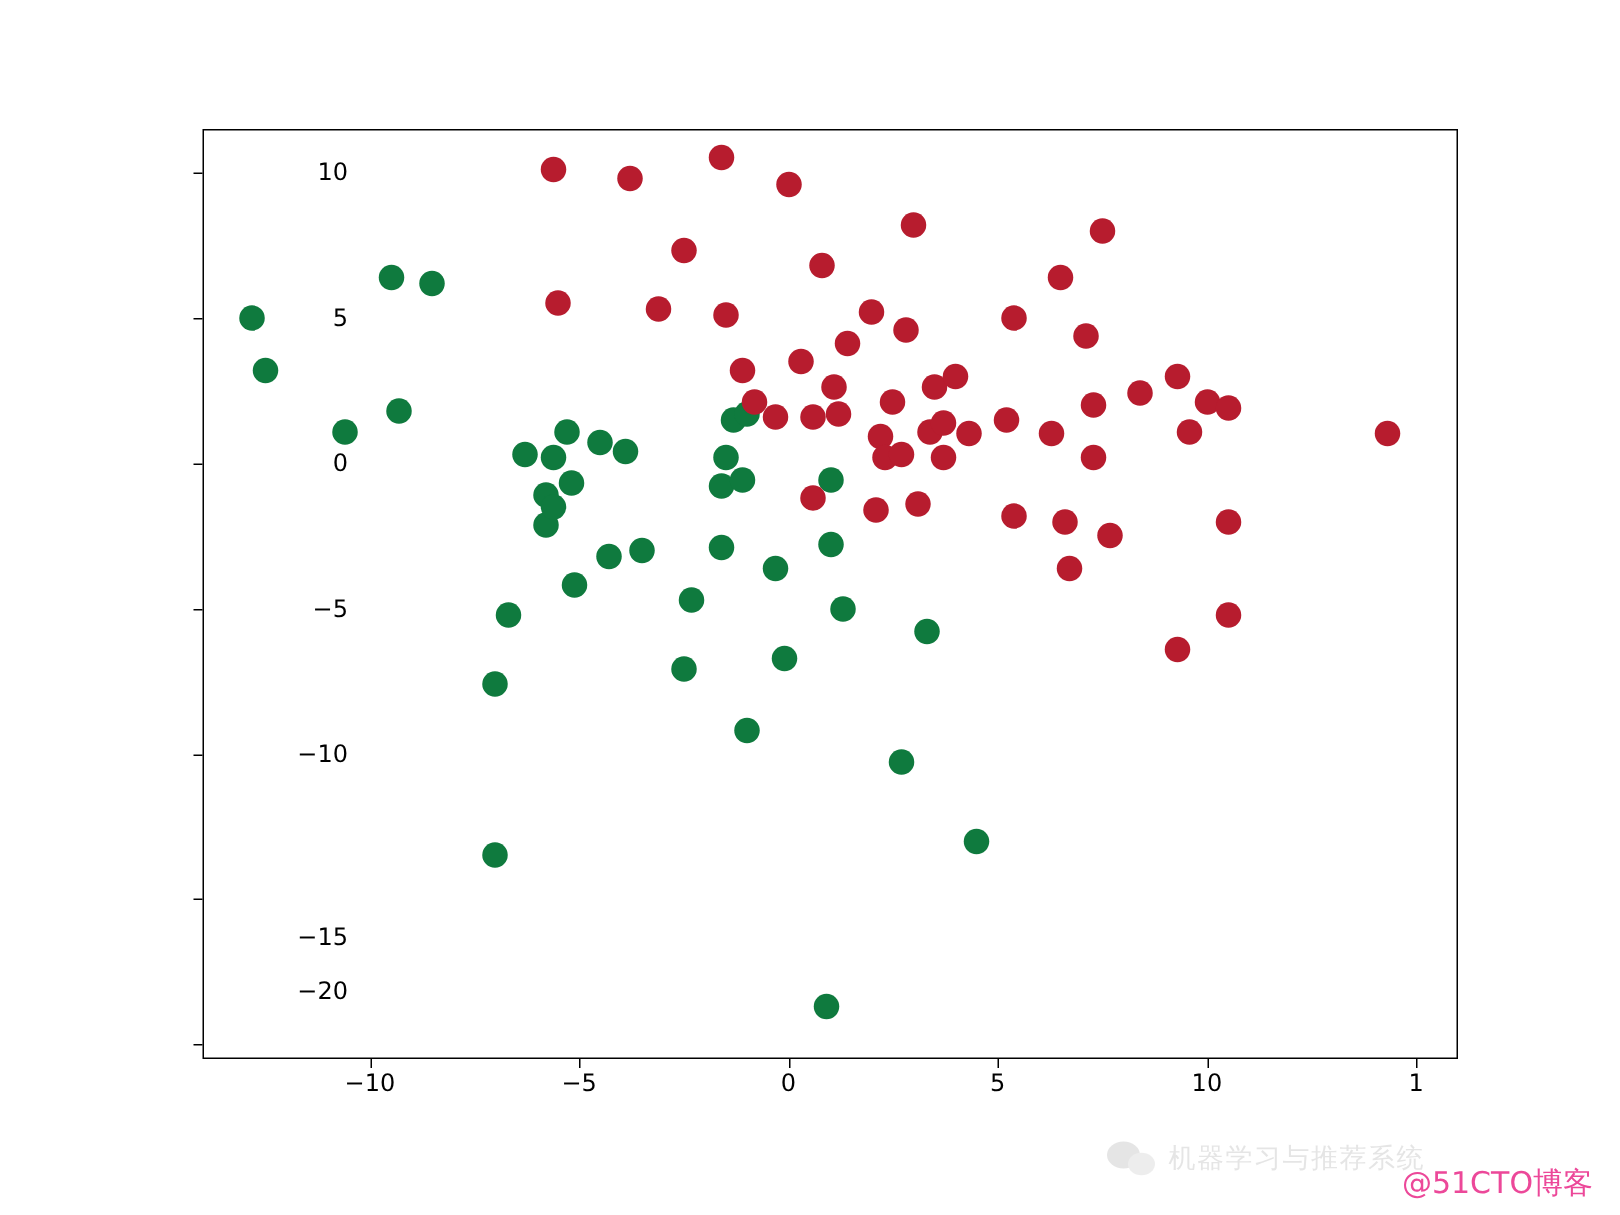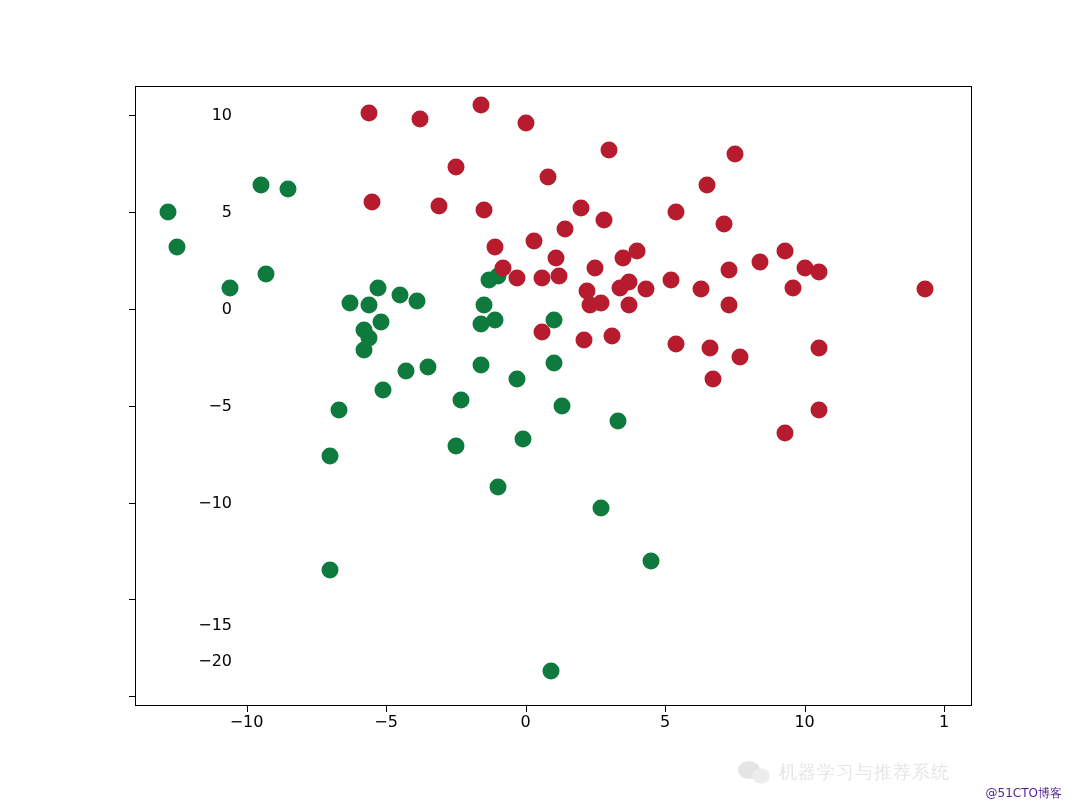--- a/index.html
+++ b/index.html
@@ -4,21 +4,21 @@
 <style>
 html,body{margin:0;padding:0;width:1080px;height:810px;background:#fff;font-family:"DejaVu Sans","Helvetica Neue",Arial,sans-serif;position:relative;overflow:hidden}
 .plot-box{position:absolute;left:135px;top:86px;width:837px;height:620px;border:1px solid #000;box-sizing:border-box}
 .tick-y{position:absolute;right:848px;width:100px;text-align:right;font-size:16px;color:#000}
 .tick-y-mark{position:absolute;left:135px;width:6px;height:1px;background:#000;transform:translateX(-6px)}
 .tick-x{position:absolute;top:712px;width:60px;text-align:center;font-size:16px;color:#000;transform:translateX(-30px)}
 .tick-x-mark{position:absolute;top:706px;width:1px;height:6px;background:#000}
 .pt{position:absolute;width:17px;height:17px;border-radius:50%;transform:translate(-8.5px,-8.5px)}
 .g{background:#0f7a3e}
 .r{background:#b71c2e}
-.wm{position:absolute;right:18px;bottom:8px;color:#4c1d95;font-size:12px}
+.wm{position:absolute;right:18px;bottom:8px;color:#ec4899;font-size:20px}
 .bubble{position:absolute;right:130px;bottom:24px;color:rgba(150,150,150,.25);font-size:18px;letter-spacing:1px;display:flex;align-items:center;gap:8px}
 .bubble svg{opacity:.25}
 </style>
 </head>
 <body>
 
 <div class="plot-box"></div>
 <div id="ticks">
     <div class="tick-y" style="top: 651px;">−20</div>
     <div class="tick-y-mark" style="top: 696.312px;"></div>

